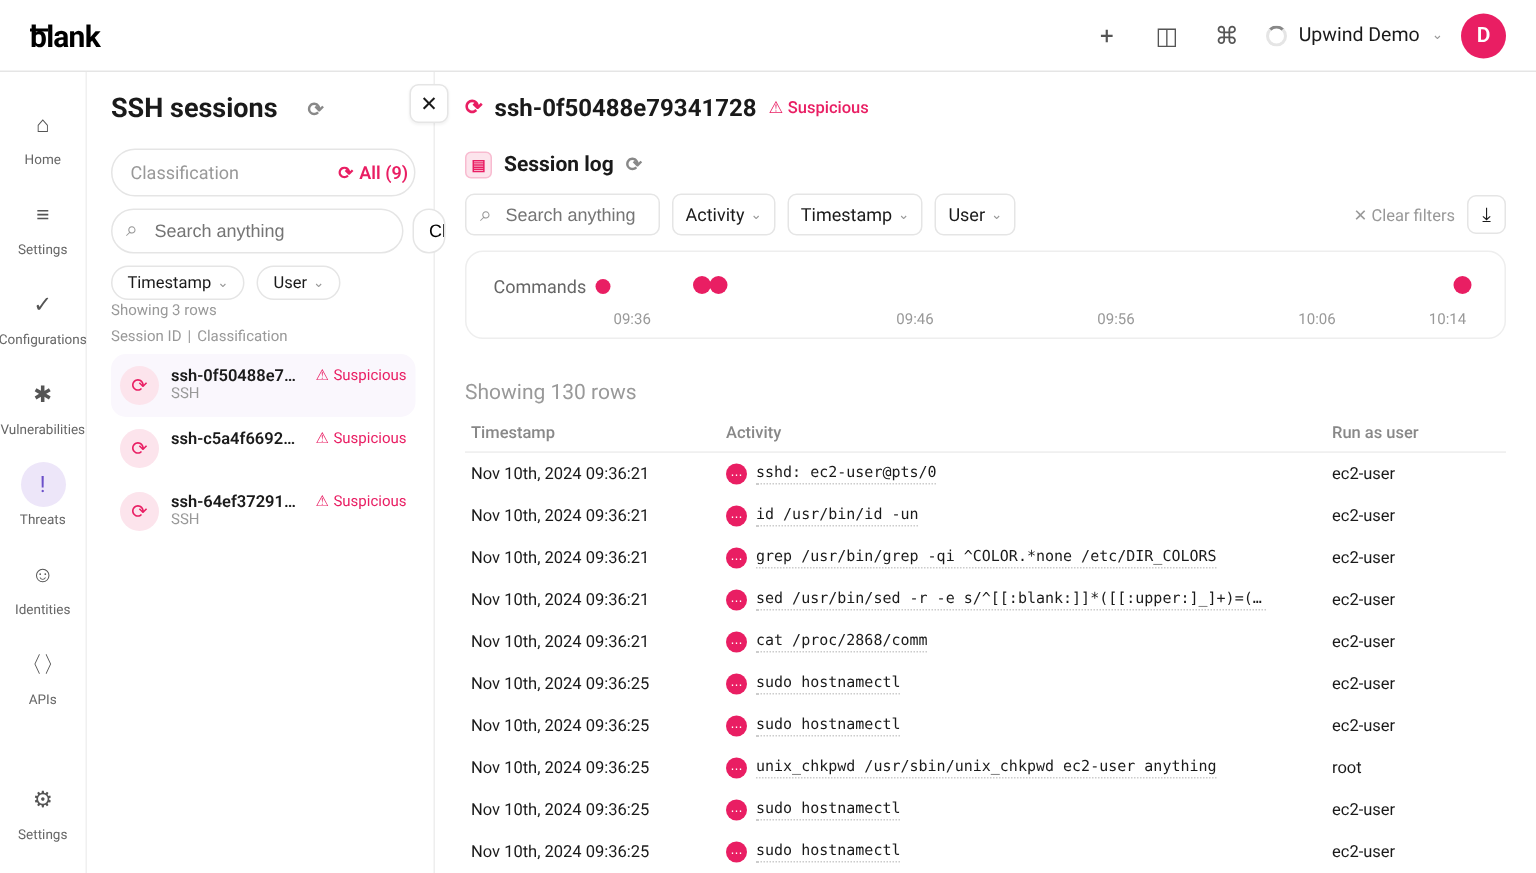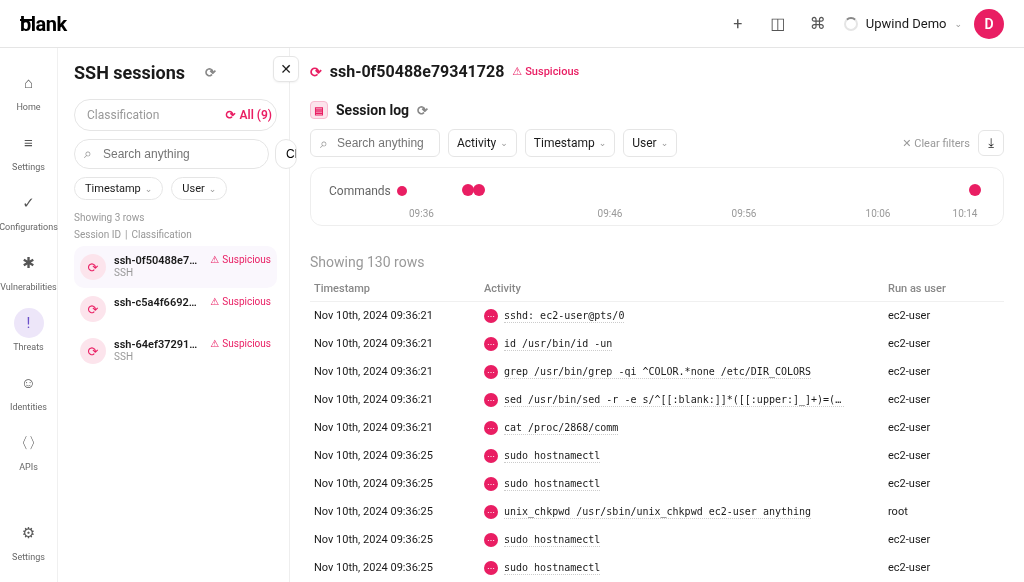--- a/index.html
+++ b/index.html
@@ -32,21 +32,21 @@
 .pill-row { display: flex; align-items: center; margin-top: 16px; border: 1px solid #e5e5e5; border-radius: 18px; height: 32px; padding: 0 4px 0 12px; }
 .pill-placeholder { color: #999; font-size: 12px; flex: 1; }
 .pill-all { display:flex; gap:4px; align-items:center; font-size:12px; color:#e91e63; font-weight:600; }
 .search-row { display:flex; gap:6px; margin-top:8px; }
 .search-input { flex:1; border:1px solid #e5e5e5; border-radius:16px; height:30px; padding:0 10px 0 28px; font-size:12px; background: none; position:relative; }
 .search-wrap { position:relative; flex:1; }
 .search-wrap::before { content:"⌕"; position:absolute; left:10px; top:6px; color:#999; font-size:14px; }
 .btn-outline { border:1px solid #e5e5e5; border-radius:16px; height:30px; padding:0 10px; font-size:12px; background:#fff; cursor:pointer; white-space:nowrap; text-overflow:ellipsis; overflow:hidden; max-width:80px; }
 .chip-row { display:flex; gap:8px; margin-top:8px; }
 .chip { border:1px solid #e5e5e5; border-radius:14px; padding:4px 10px; font-size:11px; display:flex; align-items:center; gap:4px; cursor:pointer; }
-.showing { font-size:10px; color:#999; margin-top:12px; }
+.showing { font-size:10px; color:#999; margin-top:2px; }
 .tbl-head { display:flex; font-size:10px; color:#999; margin-top:6px; gap:4px; }
 .sess-list { margin-top:6px; }
 .sess-item { display:flex; gap:8px; padding:8px 6px; border-radius:10px; cursor:pointer; align-items:flex-start; }
 .sess-item.sel { background:#faf7fd; }
 .sess-ic { width:26px; height:26px; border-radius:50%; background:#fce4ec; color:#e91e63; display:flex; align-items:center; justify-content:center; font-size:13px; flex-shrink:0; }
 .sess-txt { min-width:0; }
 .sess-id { font-size:11px; font-weight:600; white-space:nowrap; overflow:hidden; text-overflow:ellipsis; max-width:110px; }
 .sess-sub { font-size:10px; color:#999; }
 .sess-badge { font-size:10px; color:#e91e63; display:flex; gap:3px; align-items:center; margin-left:auto; }
 .sess-badge::before { content:"⚠"; font-size:10px; }

